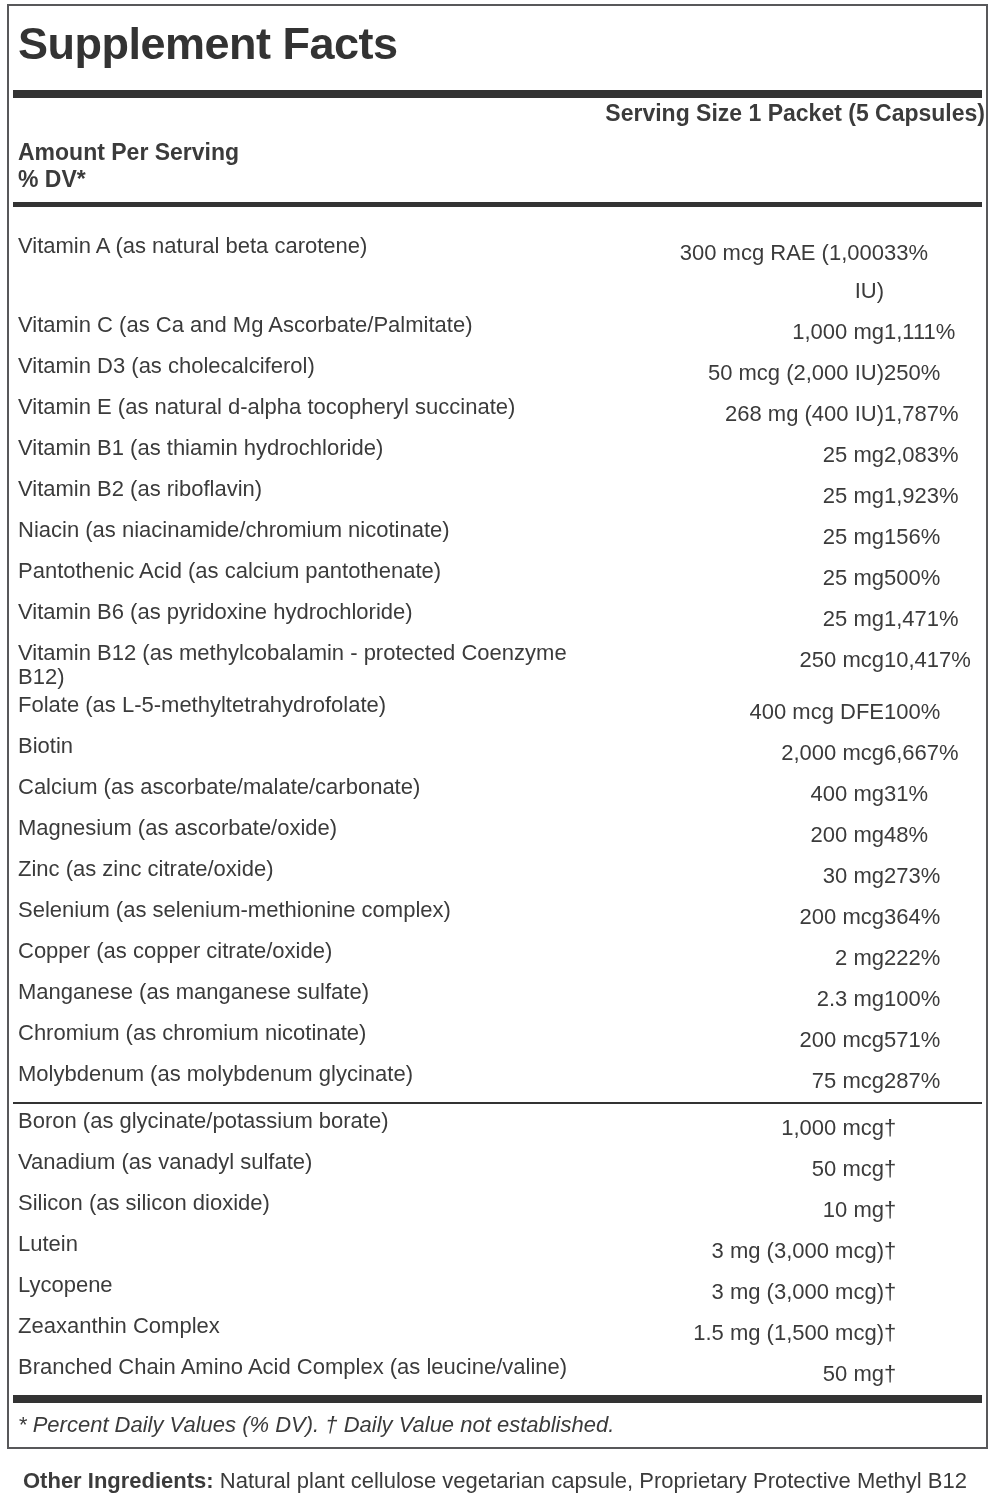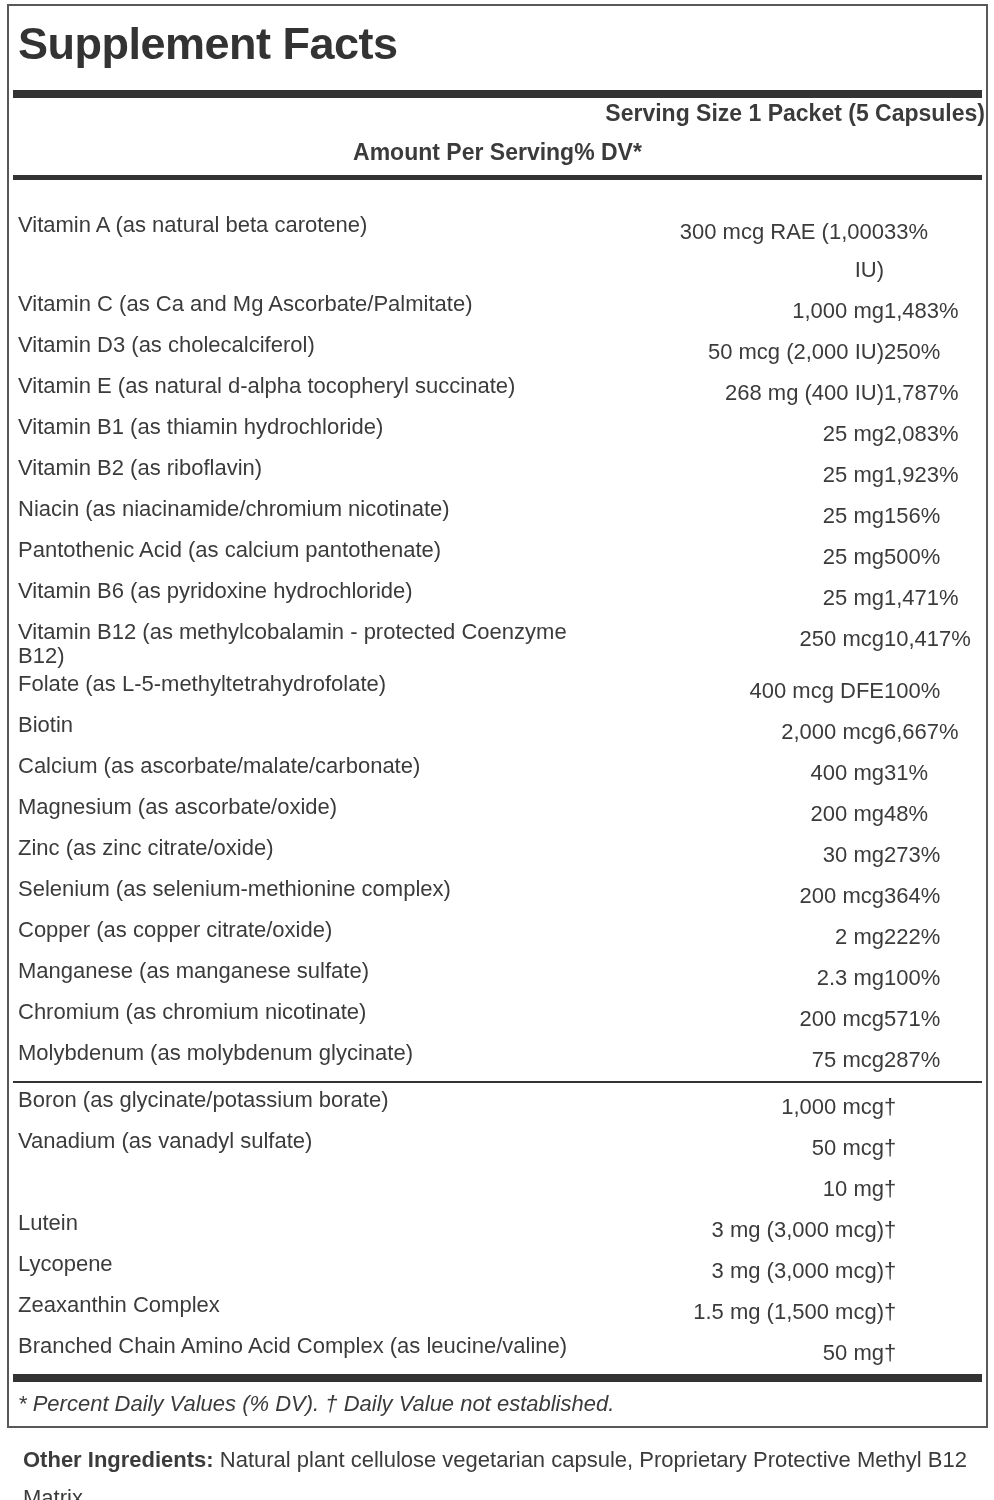--- a/index.html
+++ b/index.html
@@ -34,22 +34,23 @@
     line-height: 26px;
     padding: 2px 1px 0 0;
   }
   .head-row {
     display: flex;
     justify-content: center;
     font-weight: 700;
     font-size: 23px;
     line-height: 27px;
     padding: 13px 9px 9px 9px;
-  }
-  .rows { padding-top: 30px; }
+    flex-direction: column;
+  }
+  .rows { padding-top: 24px; }
   .row {
     display: flex;
     align-items: flex-start;
     min-height: 41px;
     padding: 0 6px 0 9px;
   }
   .nutrient-label {
     width: 596px;
     font-size: 22px;
     line-height: 24.5px;
@@ -112,21 +113,21 @@
     <div class="nutrient-label">Vitamin A (as natural beta carotene)</div>
     <div class="row-spacer"></div>
     <div class="nutrient-amount">300 mcg RAE (1,000 IU)</div>
     <div class="nutrient-dv">33%</div>
   </div>
 
   <div class="row">
     <div class="nutrient-label">Vitamin C (as Ca and Mg Ascorbate/Palmitate)</div>
     <div class="row-spacer"></div>
     <div class="nutrient-amount">1,000 mg</div>
-    <div class="nutrient-dv">1,483%</div>
+    <div class="nutrient-dv">1,111%</div>
   </div>
 
   <div class="row">
     <div class="nutrient-label">Vitamin D3 (as cholecalciferol)</div>
     <div class="row-spacer"></div>
     <div class="nutrient-amount">50 mcg (2,000 IU)</div>
     <div class="nutrient-dv">250%</div>
   </div>
 
   <div class="row">
@@ -260,20 +261,21 @@
   </div>
 
   <div class="row">
     <div class="nutrient-label">Vanadium (as vanadyl sulfate)</div>
     <div class="row-spacer"></div>
     <div class="nutrient-amount">50 mcg</div>
     <div class="nutrient-dv">†</div>
   </div>
 
   <div class="row">
+    <div class="nutrient-label">Silicon (as silicon dioxide)</div>
     <div class="row-spacer"></div>
     <div class="nutrient-amount">10 mg</div>
     <div class="nutrient-dv">†</div>
   </div>
 
   <div class="row">
     <div class="nutrient-label">Lutein</div>
     <div class="row-spacer"></div>
     <div class="nutrient-amount">3 mg (3,000 mcg)</div>
     <div class="nutrient-dv">†</div>

